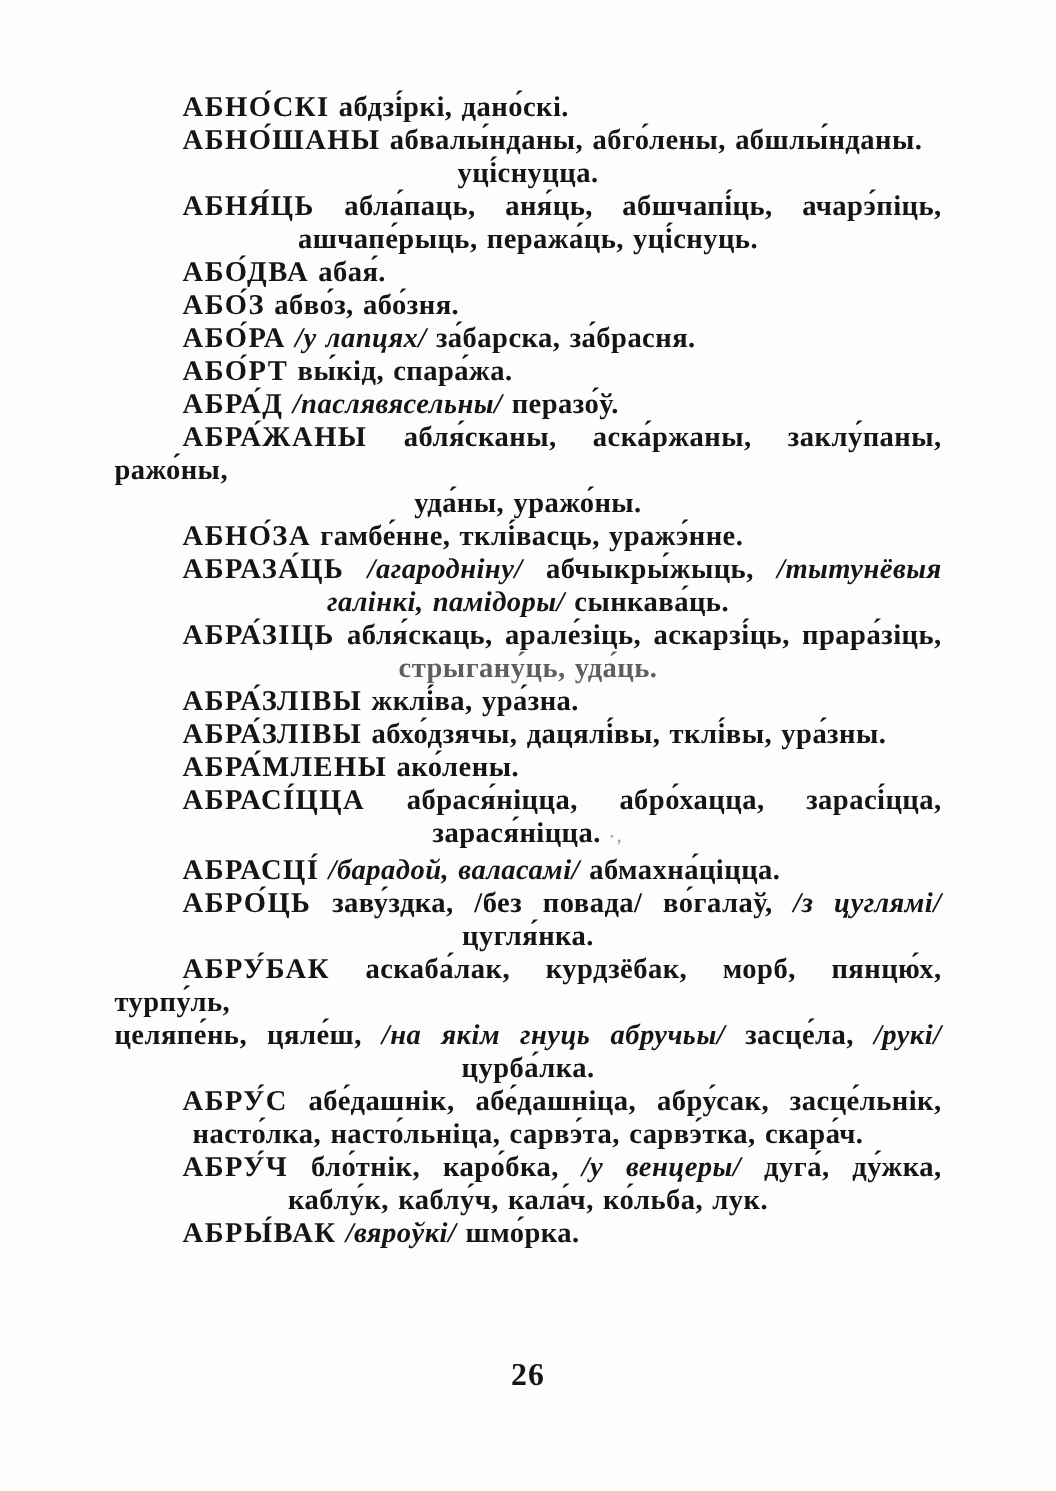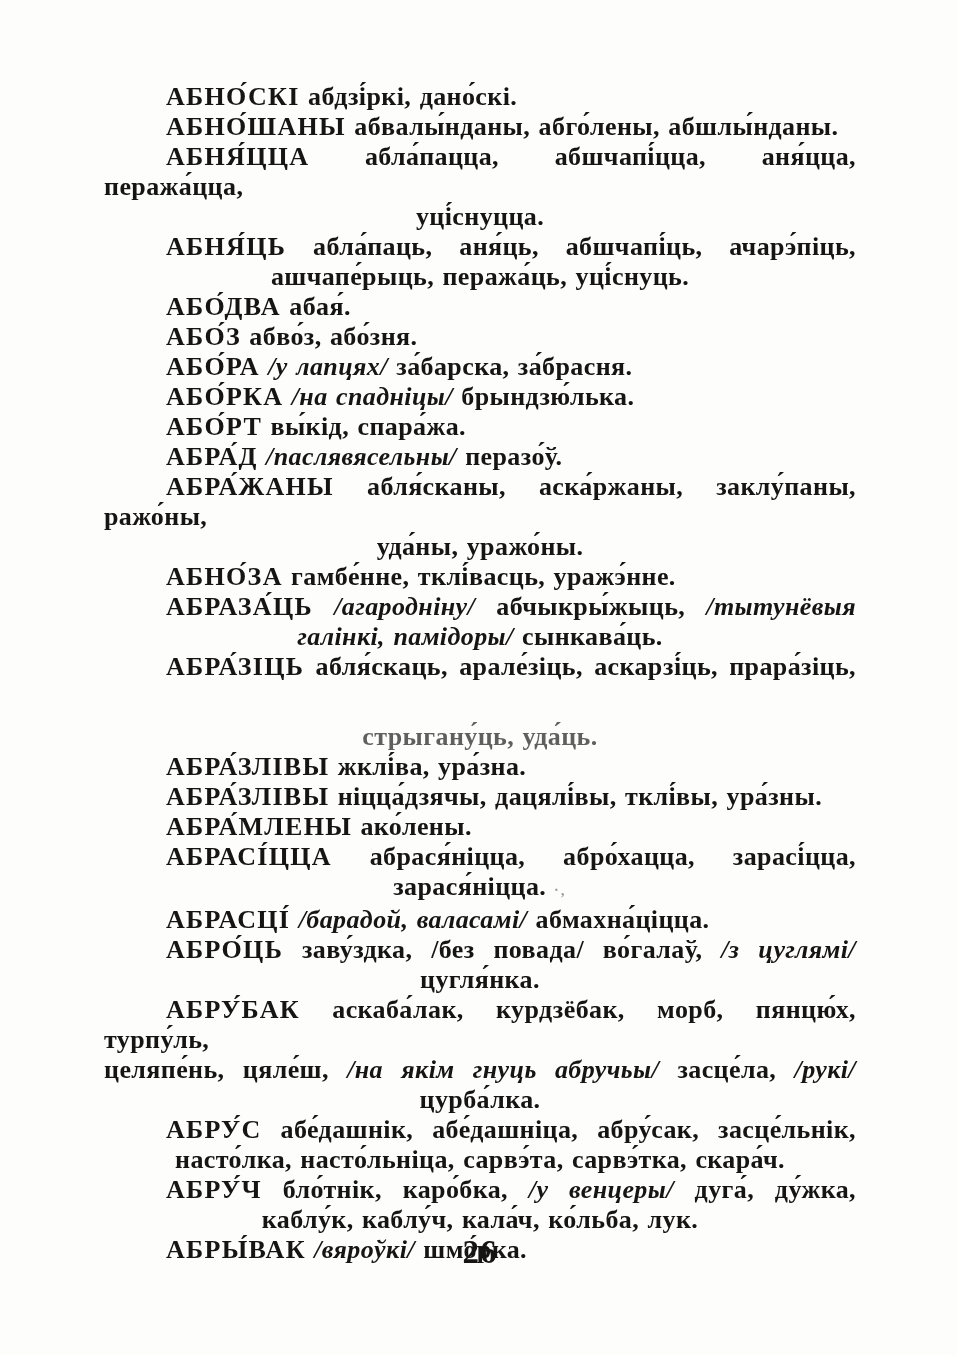--- a/index.html
+++ b/index.html
@@ -26,61 +26,59 @@
     line-height: 30px;
     letter-spacing: 0.4px;
     word-spacing: 1.5px;
     white-space: normal;
   }
   .line.entry { text-indent: 62px; }
   .line.cont  { text-indent: 0; text-align: center; }
   .line.justify { text-align: justify; text-align-last: justify; }
   .head { letter-spacing: 1.3px; }
   .ital { font-style: italic; margin-top: 32px; }
-  .faded { opacity: 0.68; filter: blur(0.4px); margin-top: 40px; }
+  .faded { opacity: 0.68; filter: blur(0.4px); }
   .noise {
     opacity: 0.4;
     font-size: 60%;
     letter-spacing: 2px;
   }
   .page-number {
     position: absolute;
     top: 1234px; left: 0;
     width: 960px;
     text-align: center;
-    font-size: 33px;
+    font-size: 29px;
     letter-spacing: 1px;
   }
 </style>
 </head>
 <body>
 
 <div class="page">
   <div class="text-block">
       <div class="line entry"><span class="head">АБНО́СКІ</span><span class="norm"> абдзі́ркі, дано́скі.</span></div>
       <div class="line entry"><span class="head">АБНО́ШАНЫ</span><span class="norm"> абвалы́нданы, абго́лены, абшлы́нданы.</span></div>
-      <div class="line entry justify"><span class="head">АБНЯ́ЦЦА</span><span class="norm"> абла́пацца, абшчапі́цца, аня́цца, пеража́цца,</span></div>
       <div class="line cont"><span class="norm">уці́снуцца.</span></div>
       <div class="line entry justify"><span class="head">АБНЯ́ЦЬ</span><span class="norm"> абла́паць, аня́ць, абшчапі́ць, ачарэ́піць,</span></div>
       <div class="line cont"><span class="norm">ашчапе́рыць, пеража́ць, уці́снуць.</span></div>
       <div class="line entry"><span class="head">АБО́ДВА</span><span class="norm"> абая́.</span></div>
       <div class="line entry"><span class="head">АБО́З</span><span class="norm"> абво́з, або́зня.</span></div>
       <div class="line entry"><span class="head">АБО́РА</span><span class="norm"> </span><span class="ital">/у лапцях/</span><span class="norm"> за́барска, за́брасня.</span></div>
-      <div class="line entry"><span class="head">АБО́РКА</span><span class="norm"> </span><span class="ital">/на спадніцы/</span><span class="norm"> брындзю́лька.</span></div>
       <div class="line entry"><span class="head">АБО́РТ</span><span class="norm"> вы́кід, спара́жа.</span></div>
       <div class="line entry"><span class="head">АБРА́Д</span><span class="norm"> </span><span class="ital">/паслявясельны/</span><span class="norm"> перазо́ў.</span></div>
       <div class="line entry justify"><span class="head">АБРА́ЖАНЫ</span><span class="norm"> абля́сканы, аска́ржаны, заклу́паны, ражо́ны,</span></div>
       <div class="line cont"><span class="norm">уда́ны, уражо́ны.</span></div>
       <div class="line entry"><span class="head">АБНО́ЗА</span><span class="norm"> гамбе́нне, тклі́васць, уражэ́нне.</span></div>
       <div class="line entry justify"><span class="head">АБРАЗА́ЦЬ</span><span class="norm"> </span><span class="ital">/агародніну/</span><span class="norm"> абчыкры́жыць, </span><span class="ital">/тытунёвыя</span></div>
       <div class="line cont"><span class="ital">галінкі, памідоры/</span><span class="norm"> сынкава́ць.</span></div>
       <div class="line entry justify"><span class="head">АБРА́ЗІЦЬ</span><span class="norm"> абля́скаць, арале́зіць, аскарзі́ць, прара́зіць,</span></div>
       <div class="line cont faded"><span class="norm">стрыгану́ць, уда́ць.</span></div>
       <div class="line entry"><span class="head">АБРА́ЗЛІВЫ</span><span class="norm"> жклі́ва, ура́зна.</span></div>
-      <div class="line entry"><span class="head">АБРА́ЗЛІВЫ</span><span class="norm"> ніцца́дзячы, дацялі́вы, тклі́вы, ура́зны.</span></div>
+      <div class="line entry"><span class="head">АБРА́ЗЛІВЫ</span><span class="norm"> абхо́дзячы, дацялі́вы, тклі́вы, ура́зны.</span></div>
       <div class="line entry"><span class="head">АБРА́МЛЕНЫ</span><span class="norm"> ако́лены.</span></div>
       <div class="line entry justify"><span class="head">АБРАСІ́ЦЦА</span><span class="norm"> абрася́ніцца, абро́хацца, зарасі́цца,</span></div>
       <div class="line cont"><span class="norm">зарася́ніцца.</span><span class="noise"> ·,</span></div>
       <div class="line entry"><span class="head">АБРАСЦІ́</span><span class="norm"> </span><span class="ital">/барадой, валасамі/</span><span class="norm"> абмахна́ціцца.</span></div>
       <div class="line entry justify"><span class="head">АБРО́ЦЬ</span><span class="norm"> заву́здка, /без повада/ во́галаў, </span><span class="ital">/з цуглямі/</span></div>
       <div class="line cont"><span class="norm">цугля́нка.</span></div>
       <div class="line entry justify"><span class="head">АБРУ́БАК</span><span class="norm"> аскаба́лак, курдзёбак, морб, пянцю́х, турпу́ль,</span></div>
       <div class="line cont justify"><span class="norm">целяпе́нь, цяле́ш, </span><span class="ital">/на якім гнуць абручьы/</span><span class="norm"> засце́ла, </span><span class="ital">/рукі/</span></div>
       <div class="line cont"><span class="norm">цурба́лка.</span></div>
       <div class="line entry justify"><span class="head">АБРУ́С</span><span class="norm"> абе́дашнік, абе́дашніца, абру́сак, засце́льнік,</span></div>

